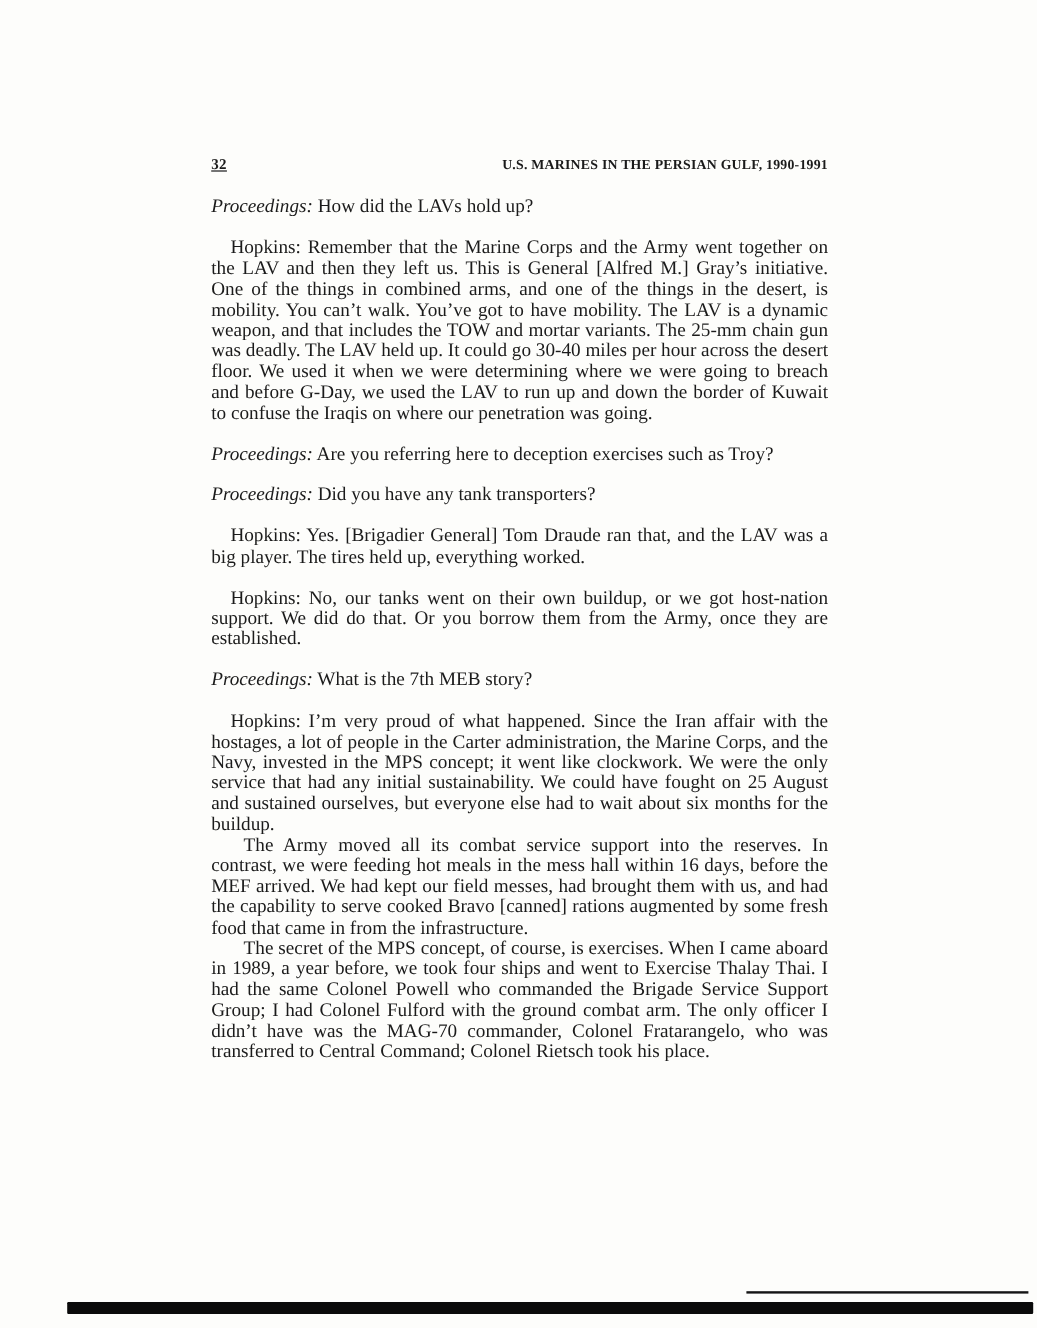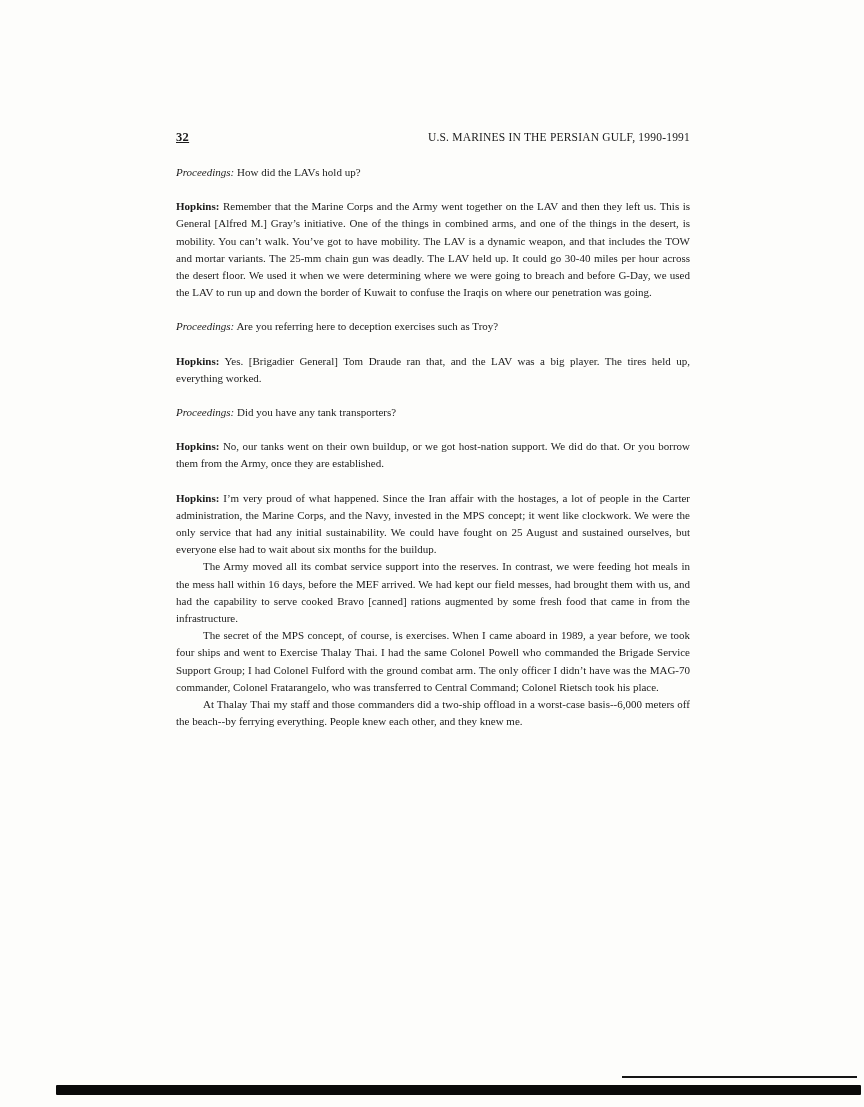--- a/index.html
+++ b/index.html
@@ -24,34 +24,34 @@
     margin-bottom: 19px;
   }
   .page-num {
     font-size: 12.5px;
     font-weight: bold;
     letter-spacing: 0.3px;
     text-decoration: underline;
   }
   .header-title {
     font-size: 11.5px;
-    font-weight: normal;
+    font-weight: bold;
     letter-spacing: 0.2px;
     text-align: right;
   }
   .para {
-    font-size: 11px;
+    font-size: 16px;
     line-height: 17.2px;
     text-align: justify;
     margin-bottom: 17px;
   }
   .para.nogap { margin-bottom: 0; }
   .para.cont  { margin-bottom: 0; text-indent: 27px; }
   .speaker.italic { font-style: italic; }
-  .speaker.bold   { font-weight: bold; }
+  .speaker.bold   { font-weight: normal; margin-left: 16px; }
   .artifact-thin {
     position: absolute;
     left: 622px;
     top: 1076px;
     width: 235px;
     height: 2px;
     background: #151515;
   }
   .artifact-bar {
     position: absolute;
@@ -84,50 +84,51 @@
       <span class="speaker bold">Hopkins:</span>
       <span class="ptext">Remember that the Marine Corps and the Army went together on the LAV and then they left us.  This is General [Alfred M.] Gray’s initiative.  One of the things in combined arms, and one of the things in the desert, is mobility. You can’t walk.  You’ve got to have mobility.  The LAV is a dynamic weapon, and that includes the TOW and mortar variants.  The 25-mm chain gun was deadly.  The LAV held up.  It could go 30-40 miles per hour across the desert floor.  We used it when we were determining where we were going to breach and before G-Day, we used the LAV to run up and down the border of Kuwait to confuse the Iraqis on where our penetration was going.</span>
     </p>
 
     <p class="para">
       <span class="speaker italic">Proceedings:</span>
       <span class="ptext">Are you referring here to deception exercises such as Troy?</span>
     </p>
 
     <p class="para">
-      <span class="speaker bold">Hopkins:</span>
-      <span class="ptext">Yes. [Brigadier General] Tom Draude ran that, and the LAV was a big player.  The tires held up, everything worked.</span>
+      <span class="speaker italic">Proceedings:</span>
+      <span class="ptext">Did you have any tank transporters?</span>
     </p>
 
     <p class="para">
-      <span class="speaker italic">Proceedings:</span>
-      <span class="ptext">Did you have any tank transporters?</span>
+      <span class="speaker bold">Hopkins:</span>
+      <span class="ptext">Yes. [Brigadier General] Tom Draude ran that, and the LAV was a big player.  The tires held up, everything worked.</span>
     </p>
 
     <p class="para">
       <span class="speaker bold">Hopkins:</span>
       <span class="ptext">No, our tanks went on their own buildup, or we got host-nation support.  We did do that.  Or you borrow them from the Army, once they are established.</span>
     </p>
 
+    <p class="para">
+      <span class="speaker italic">Proceedings:</span>
+      <span class="ptext">What is the 7th MEB story?</span>
+    </p>
 
     <p class="para nogap">
       <span class="speaker bold">Hopkins:</span>
       <span class="ptext">I’m very proud of what happened.  Since the Iran affair with the hostages, a lot of people in the Carter administration, the Marine Corps, and the Navy, invested in the MPS concept; it went like clockwork.  We were the only service that had any initial sustainability.  We could have fought on 25 August and sustained ourselves, but everyone else had to wait about six months for the buildup.</span>
     </p>
 
     <p class="para cont">
       <span class="ptext">The Army moved all its combat service support into the reserves.  In contrast, we were feeding hot meals in the mess hall within 16 days, before the MEF arrived.  We had kept our field messes, had brought them with us, and had the capability to serve cooked Bravo [canned] rations augmented by some fresh food that came in from the infrastructure.</span>
     </p>
 
     <p class="para cont">
       <span class="ptext">The secret of the MPS concept, of course, is exercises.  When I came aboard in 1989, a year before, we took four ships and went to Exercise Thalay Thai. I had the same Colonel Powell who commanded the Brigade Service Support Group; I had Colonel Fulford with the ground combat arm.  The only officer I didn’t have was the MAG-70 commander, Colonel Fratarangelo, who was transferred to Central Command; Colonel Rietsch took his place.</span>
     </p>
 
-    <p class="para cont">
-      <span class="ptext">At Thalay Thai my staff and those commanders did a two-ship offload in a worst-case basis--6,000 meters off the beach--by ferrying everything.  People knew each other, and they knew me.</span>
-    </p>
 
   </main>
 
 </div>
 
 <div class="artifact-thin"></div>
 <div class="artifact-bar"></div>
 
 </body></html>

